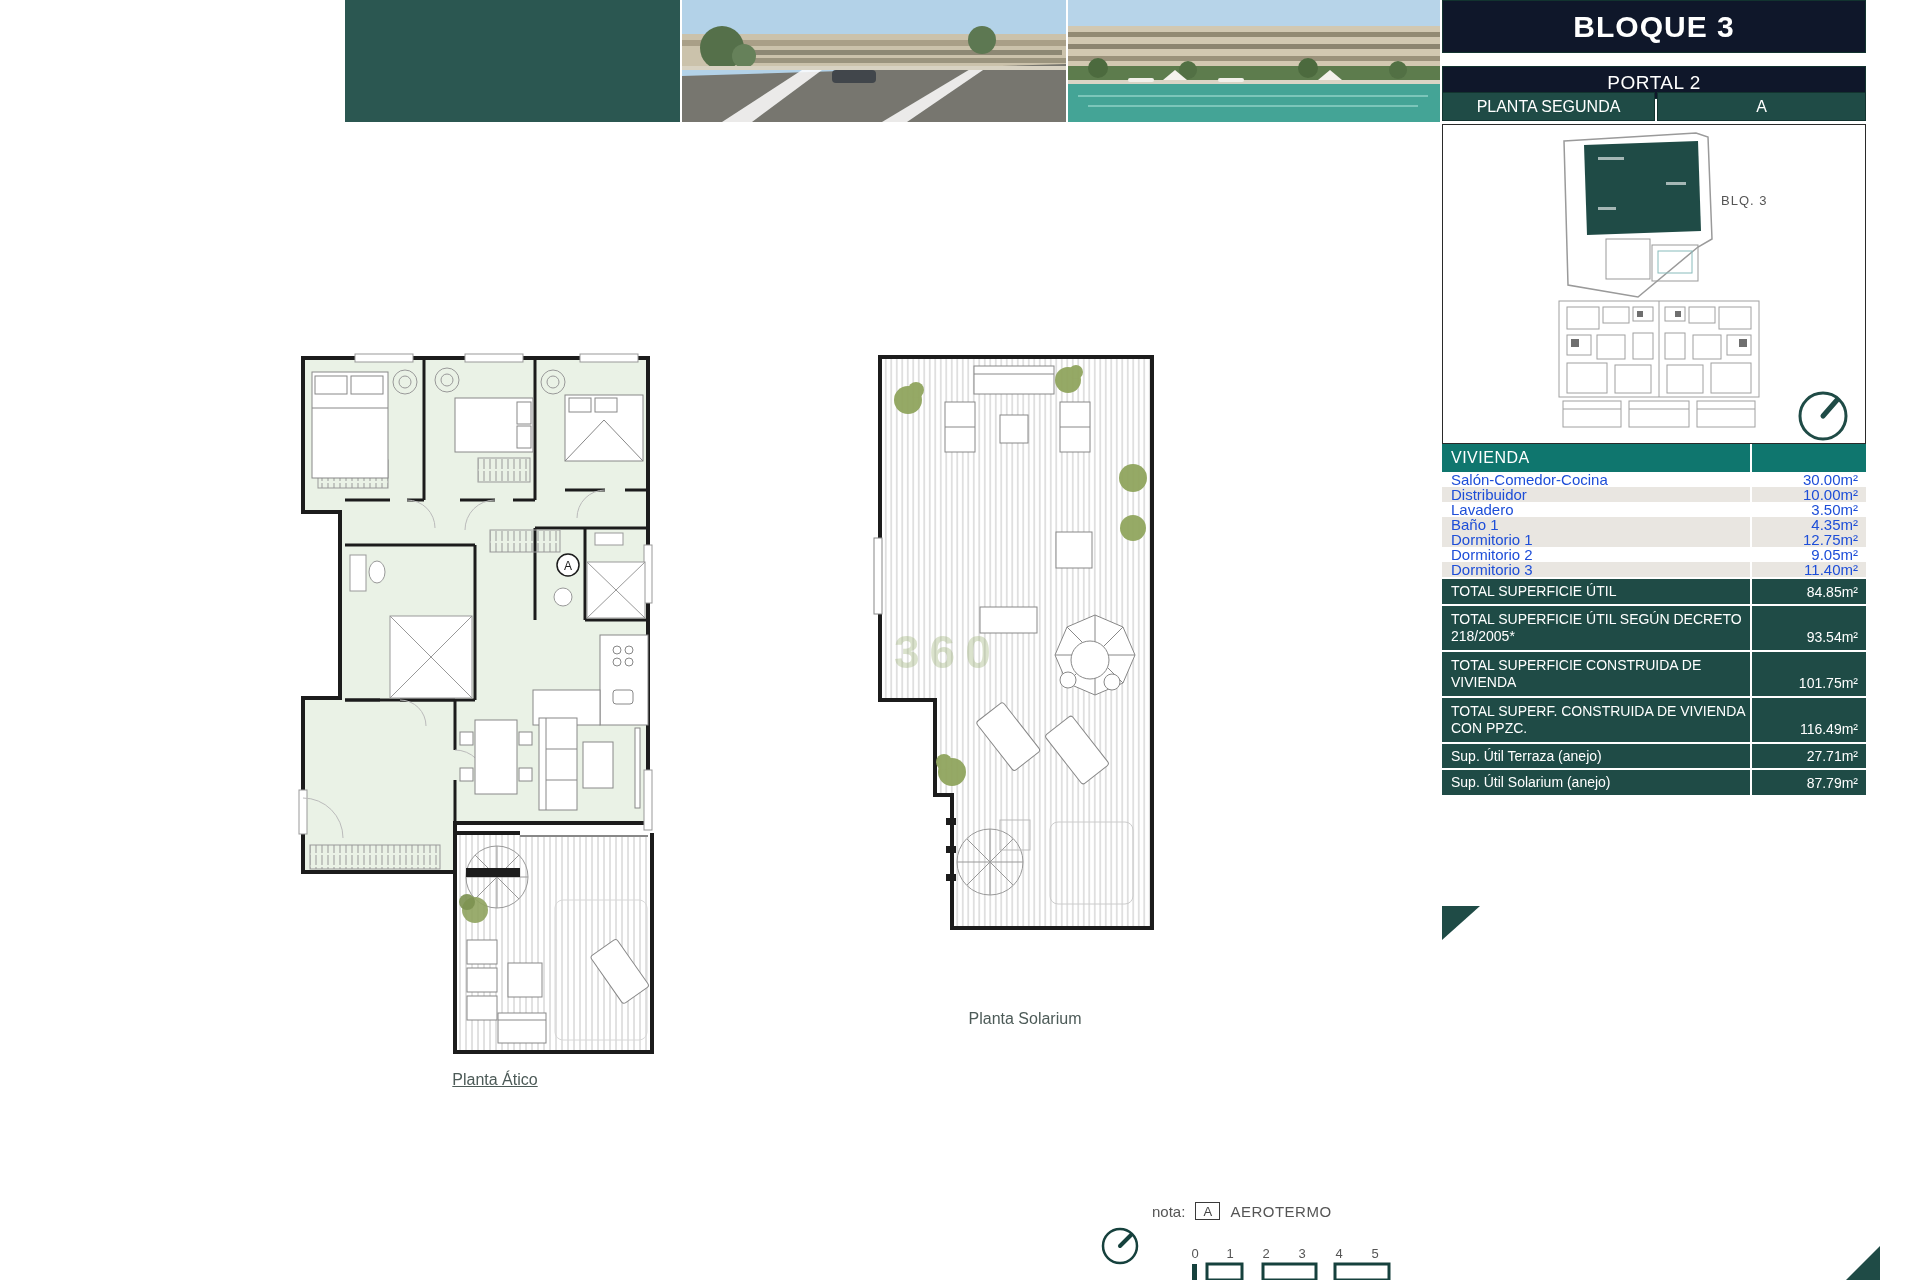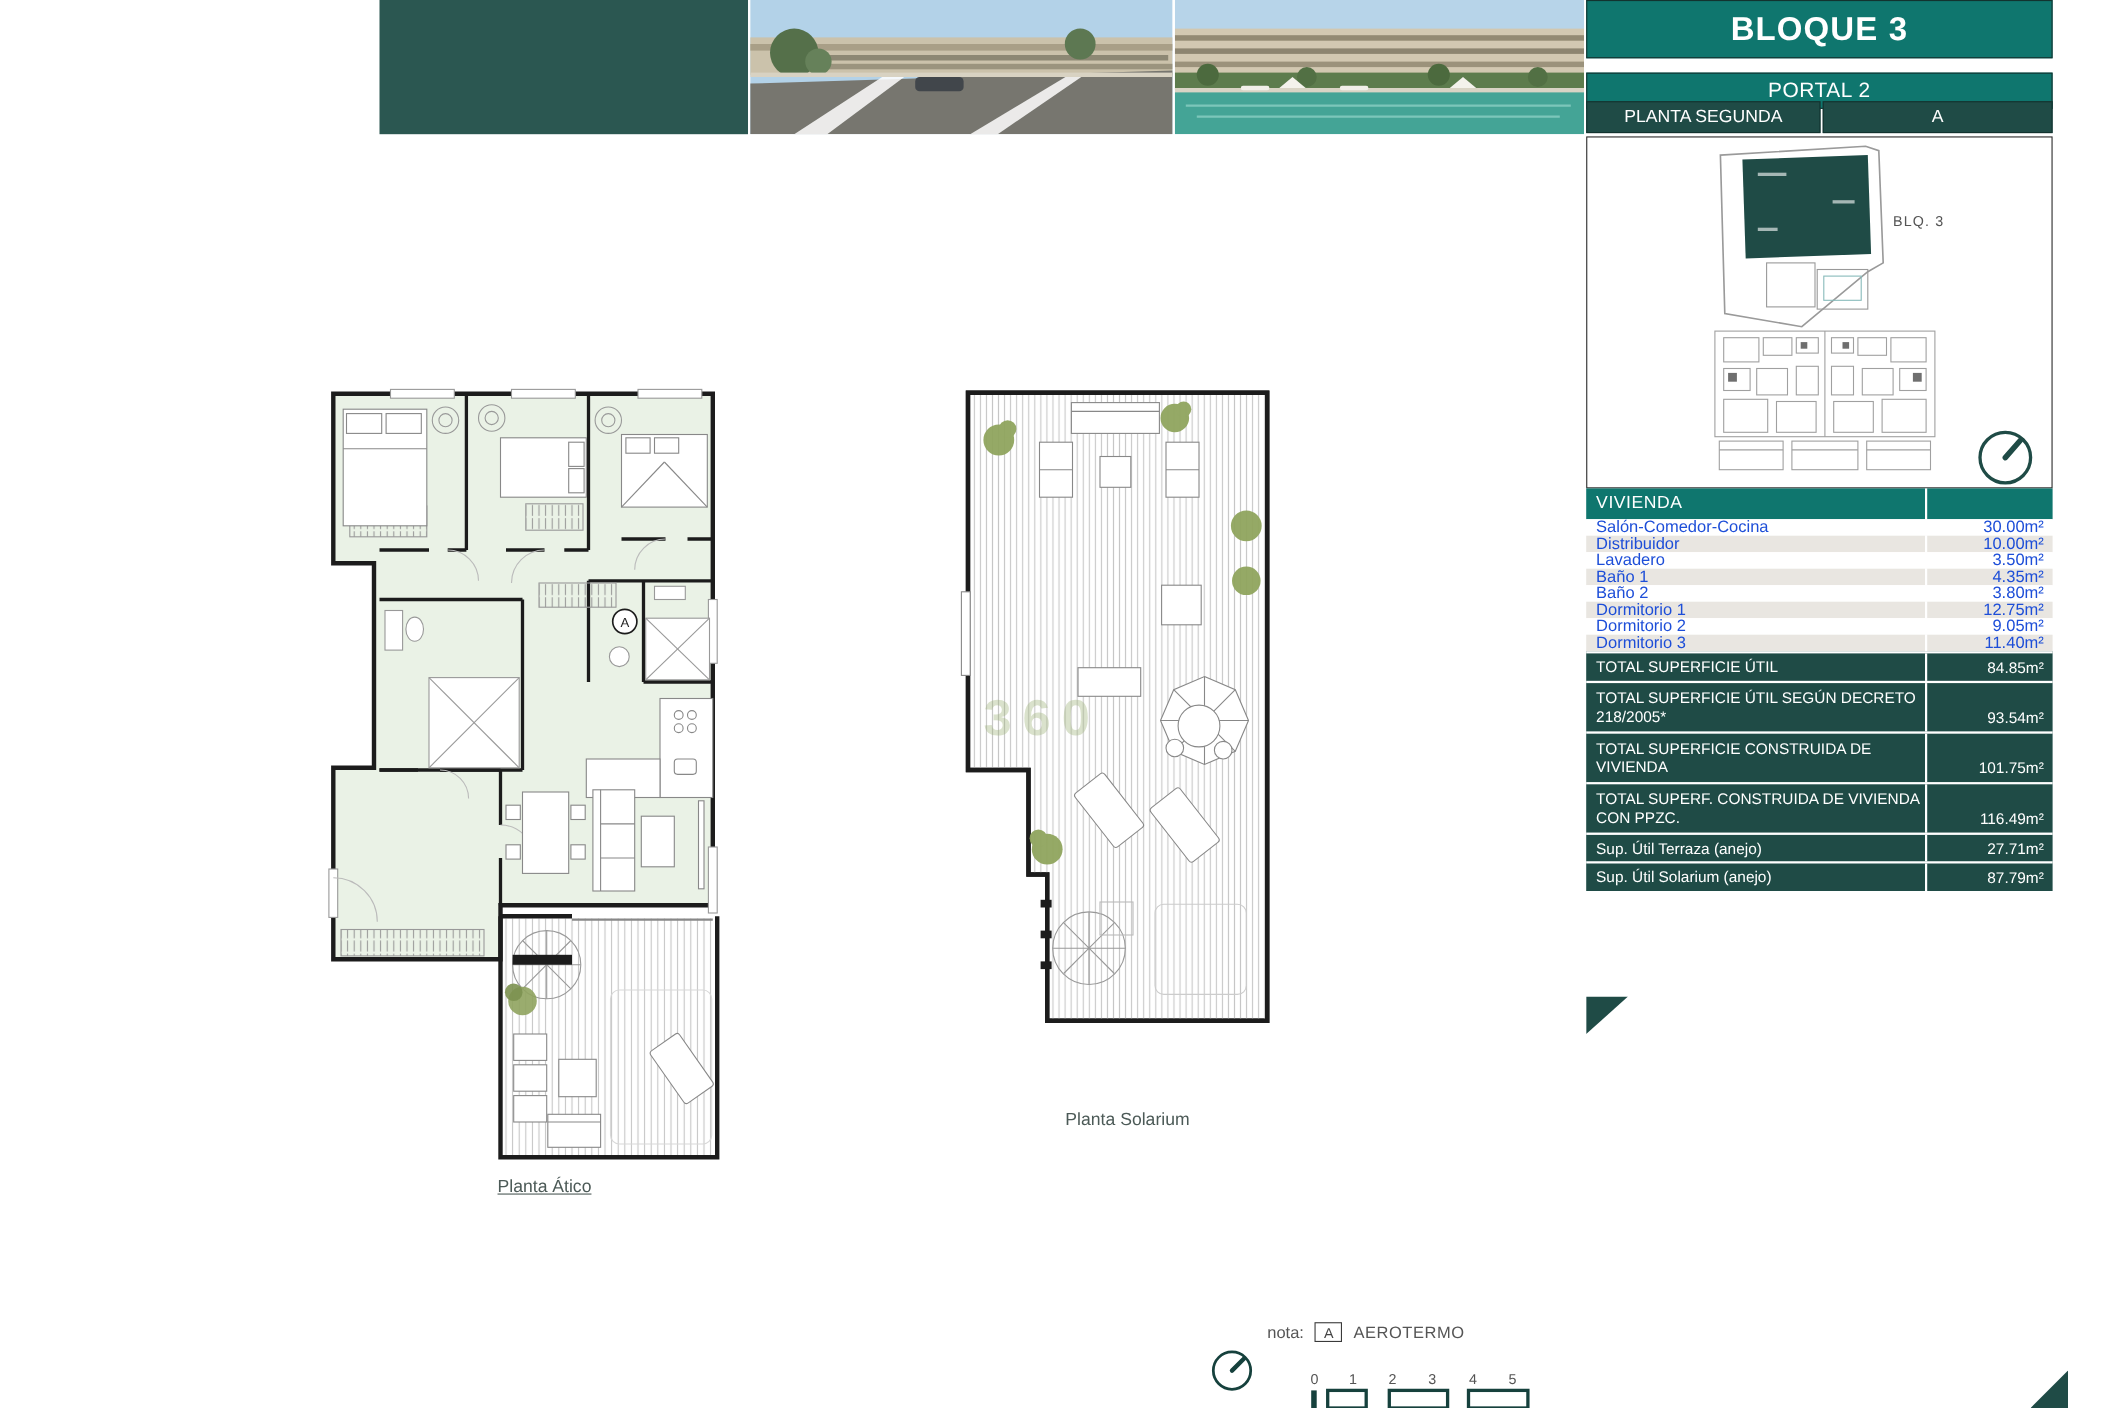--- a/index.html
+++ b/index.html
@@ -10,21 +10,21 @@
     font-family:"Liberation Sans", sans-serif;
   }
   
   .teal-block { position:absolute; left:345px; top:0; width:335px; height:122px; background:#2b5751; }
   .photo { position:absolute; top:0; height:122px; }
   .photo-street { left:682px; width:384px; }
   .photo-pool { left:1068px; width:372px; }
 
   
   .panel { position:absolute; left:1442px; top:0; width:424px; height:1280px; }
-  .hdr-box { position:absolute; left:0; width:424px; background:#0f766e; color:#fff;
+  .hdr-box { position:absolute; left:0; width:424px; background:#0f172a; color:#fff;
              display:flex; align-items:center; justify-content:center; border:1px solid #12332f; }
   .hdr-title { top:0; height:53px; font-size:30px; font-weight:bold; letter-spacing:1px; }
   .hdr-portal { top:66px; height:33px; font-size:19px; letter-spacing:.5px; }
   .hdr-row { position:absolute; top:92px; left:0; width:424px; height:29px; display:flex; gap:2px; }
   .hdr-cell { background:#1f4b46; color:#fff; display:flex; align-items:center; justify-content:center;
               font-size:16px; border:1px solid #12332f; }
   .hdr-cell.left { width:213px; }
   .hdr-cell.right { flex:1; }
 
   .drawing-box { position:absolute; left:0; top:124px; width:424px; height:320px;
@@ -187,24 +187,20 @@
         <div class="tvalue">10.00m²</div>
       </div>
       <div class="trow data">
         <div class="tlabel">Lavadero</div>
         <div class="tvalue">3.50m²</div>
       </div>
       <div class="trow data alt">
         <div class="tlabel">Baño 1</div>
         <div class="tvalue">4.35m²</div>
       </div>
-      <div class="trow data">
-        <div class="tlabel">Baño 2</div>
-        <div class="tvalue">3.80m²</div>
-      </div>
       <div class="trow data alt">
         <div class="tlabel">Dormitorio 1</div>
         <div class="tvalue">12.75m²</div>
       </div>
       <div class="trow data">
         <div class="tlabel">Dormitorio 2</div>
         <div class="tvalue">9.05m²</div>
       </div>
       <div class="trow data alt">
         <div class="tlabel">Dormitorio 3</div>

